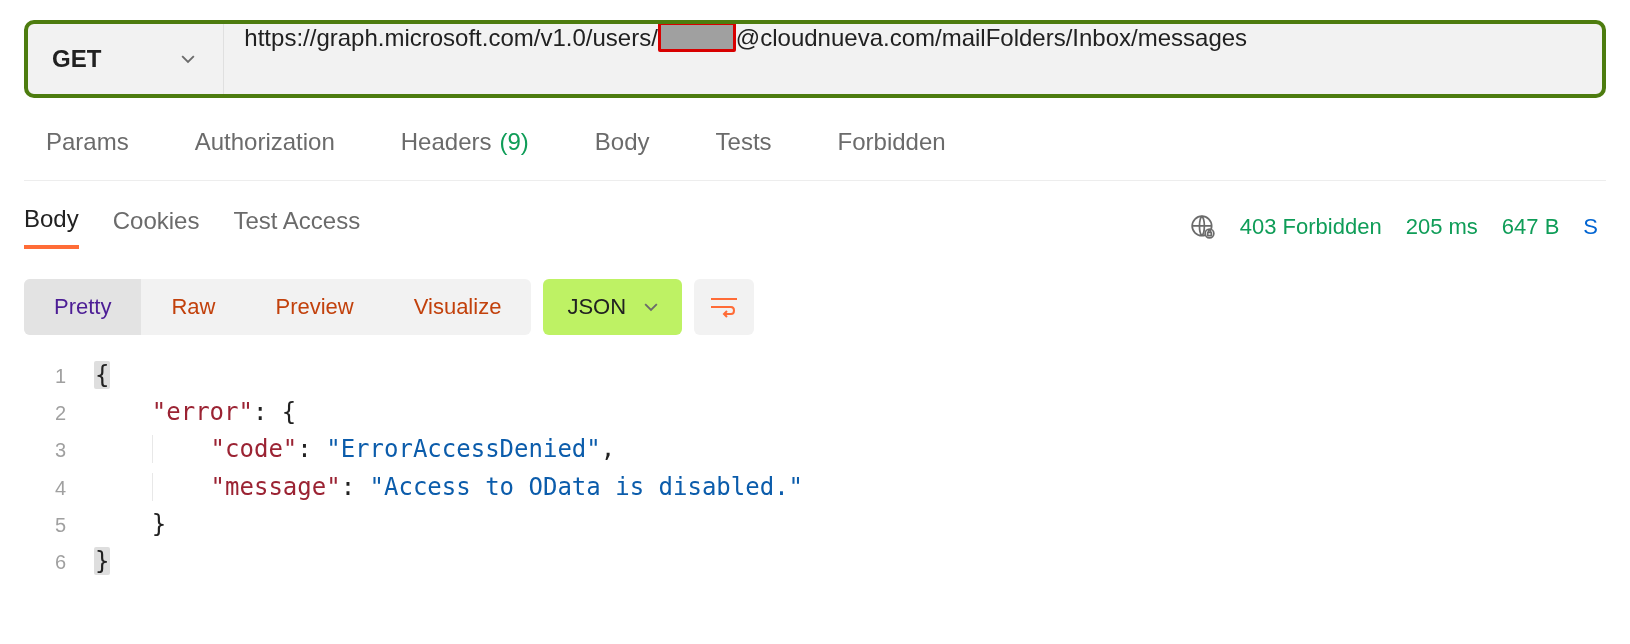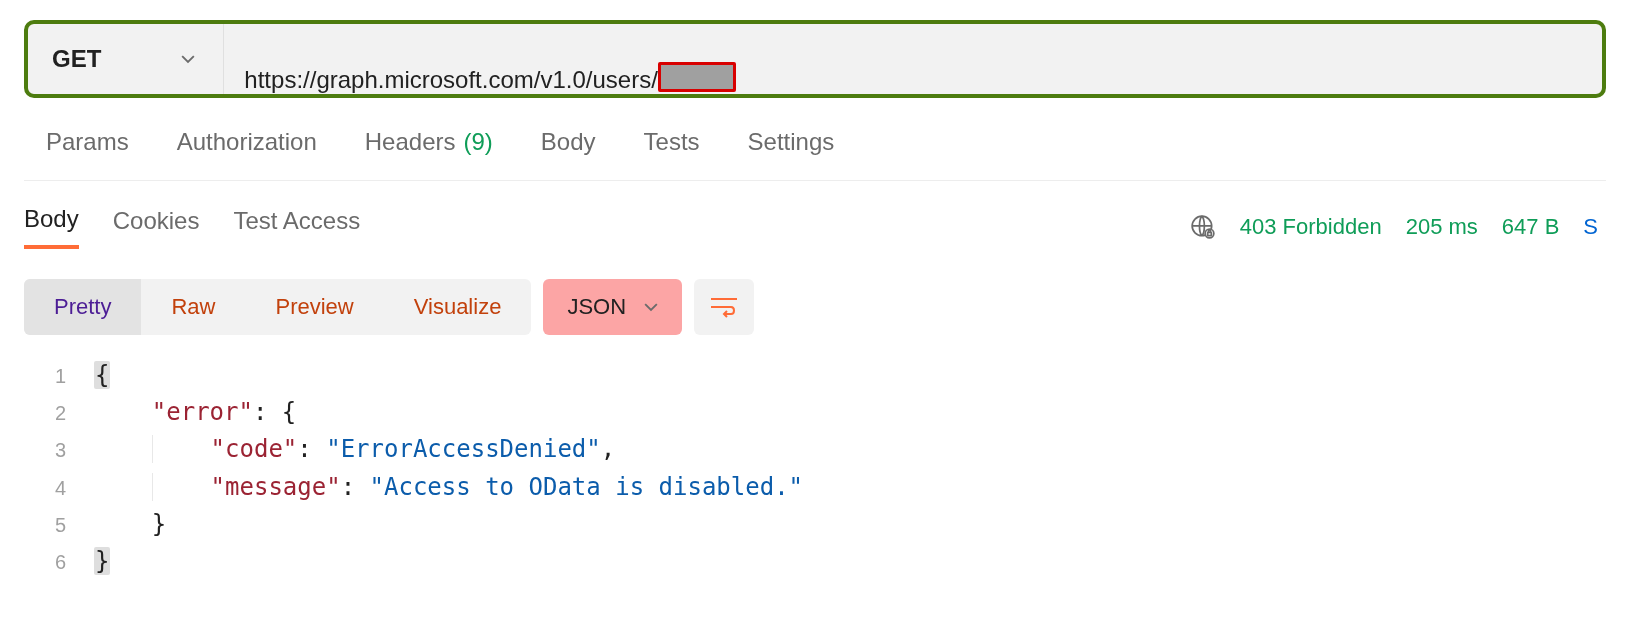--- a/index.html
+++ b/index.html
@@ -33,21 +33,21 @@
     font-size: 24px;
   }
   .chevron-down {
     width: 14px; height: 14px;
     display: inline-block;
   }
   .chevron-down svg { display:block; }
   .url-area {
     flex: 1;
     display: flex;
-    align-items: flex-end;
+    align-items: flex-start;
     padding: 0 20px;
     font-size: 24px;
     color: #212121;
     white-space: nowrap;
     overflow: hidden;
   }
   .redact {
     display: inline-block;
     width: 78px;
     height: 30px;
@@ -56,21 +56,21 @@
     border-radius: 2px;
     margin: 0 0;
     vertical-align: middle;
     position: relative;
     top: -2px;
   }
 
   
   .req-tabs {
     display: flex;
-    gap: 48px;
+    gap: 66px;
     padding: 30px 22px 24px 22px;
     font-size: 24px;
     color: #6b6b6b;
     border-bottom: 1px solid #ededed;
   }
   .req-tab { cursor: pointer; display: flex; gap: 8px; }
   .count-green { color: #0f9d58; }
 
   
   .resp-row {
@@ -123,21 +123,21 @@
     align-items: center;
     font-size: 22px;
     color: #c2410c;
     cursor: pointer;
   }
   .seg-btn.active { background: #e3e3e3; color: #4c1d95; }
   .fmt-select {
     display: flex;
     align-items: center;
     gap: 18px;
-    background: #fca5a5;
+    background: #bef264;
     border-radius: 6px;
     height: 56px;
     padding: 0 24px;
     font-size: 22px;
     color: #212121;
     cursor: pointer;
     text-align: center;
   }
   .wrap-btn {
     display: flex;
@@ -196,20 +196,21 @@
       <span>GET</span>
       <span class="chevron-down">
         <svg viewBox="0 0 12 12" width="14" height="14">
             <path d="M1 3.5 L6 8.5 L11 3.5" fill="none" stroke="#6b6b6b" stroke-width="1.6"></path>
           </svg>
       </span>
     </div>
     <div class="url-area">
       <span>https://graph.microsoft.com/v1.0/users/</span>
       <span class="redact"></span>
+      <span>@cloudnueva.com/mailFolders/Inbox/messages</span>
     </div>
   </div>
 
   <div class="req-tabs">
     <div class="req-tab">
         <span>Params</span>
       </div>
     <div class="req-tab">
         <span>Authorization</span>
       </div>
@@ -217,21 +218,21 @@
       <span>Headers</span>
       <span class="count-green">(9)</span>
     </div>
     <div class="req-tab">
         <span>Body</span>
       </div>
     <div class="req-tab">
         <span>Tests</span>
       </div>
     <div class="req-tab">
-        <span>Settings</span>
+        <span>Forbidden</span>
       </div>
   </div>
 
   <div class="resp-row">
     <div class="resp-tabs">
       <div class="resp-tab active"><span>Body</span></div>
       <div class="resp-tab"><span>Cookies</span></div>
       <div class="resp-tab"><span>Test Access</span></div>
     </div>
     <div class="resp-meta">

